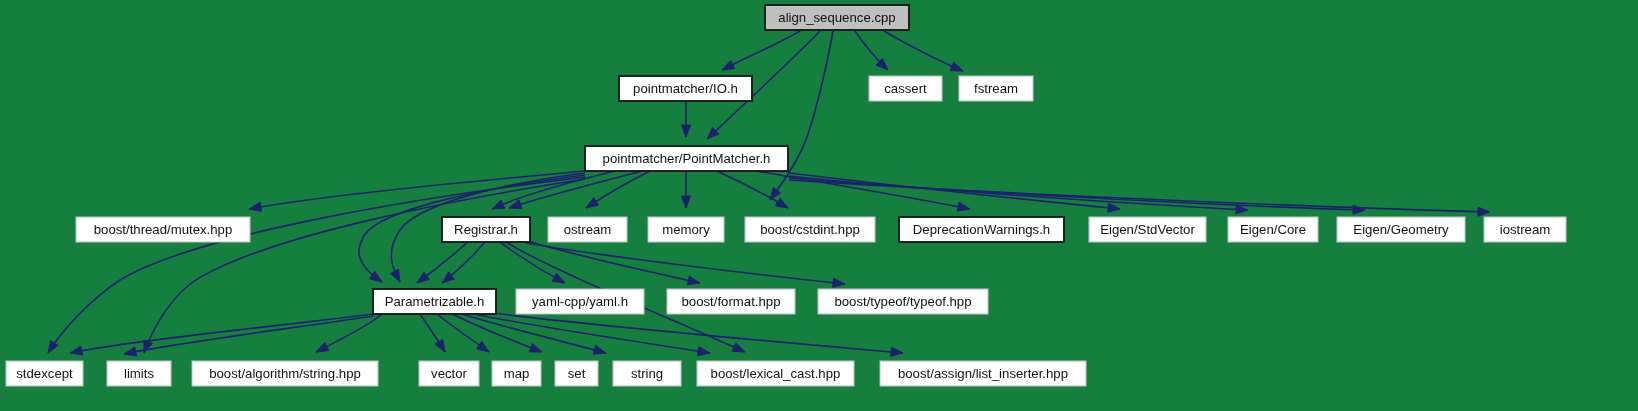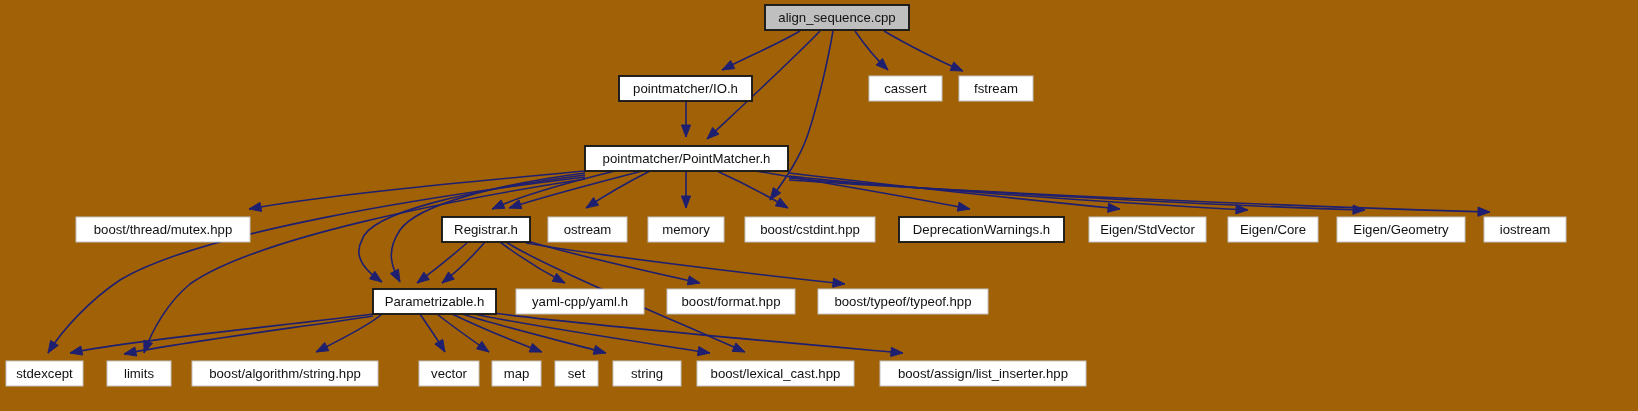--- a/index.html
+++ b/index.html
@@ -4,21 +4,21 @@
 <style>
   html, body {
     margin: 0;
     padding: 0;
     background: #ffffff;
   }
   #graph-root {
     position: relative;
     width: 1638px;
     height: 411px;
-    background: #a16207;
+    background: #15803d;
     font-family: "Liberation Sans", sans-serif;
     overflow: hidden;
     text-decoration: underline;
   }
   #graph-svg {
     position: absolute;
     left: 0;
     top: 0;
     width: 1638px;
     height: 411px;

